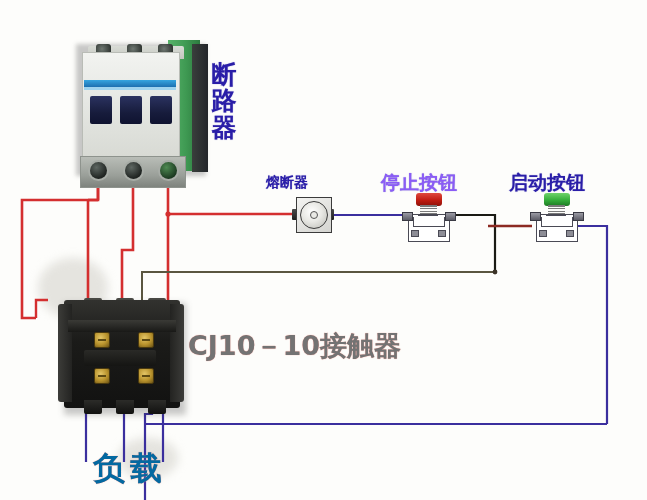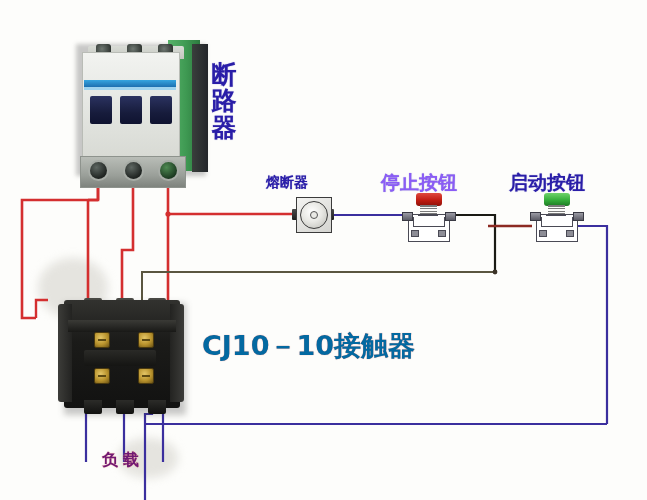--- a/index.html
+++ b/index.html
@@ -54,35 +54,34 @@
     text-shadow: 0 0 1px #8a85cf;
   }
   .lbl-start {
     left: 509px;
     top: 173px;
     color: #2a1ea8;
     font-size: 19px;
     text-shadow: 0 0 1px #8a85cf;
   }
   .lbl-contactor {
-    left: 202px;
+    left: 188px;
     top: 332px;
-    color: #0369a1;
+    color: #737373;
     font-size: 27px;
     font-family: "DejaVu Sans", "Liberation Sans", sans-serif;
     text-shadow: 0 0 1px #f0897f;
   }
   .lbl-load {
     left: 93px;
     top: 452px;
-    color: #701a75;
-    font-size: 16px;
+    color: #0369a1;
+    font-size: 32px;
     letter-spacing: 5px;
     text-shadow: 0 0 1px #f0897f;
-    margin-left: 9px;
   }
 
   
   .breaker {
     position: absolute;
     left: 72px;
     top: 38px;
     width: 134px;
     height: 140px;
   }

